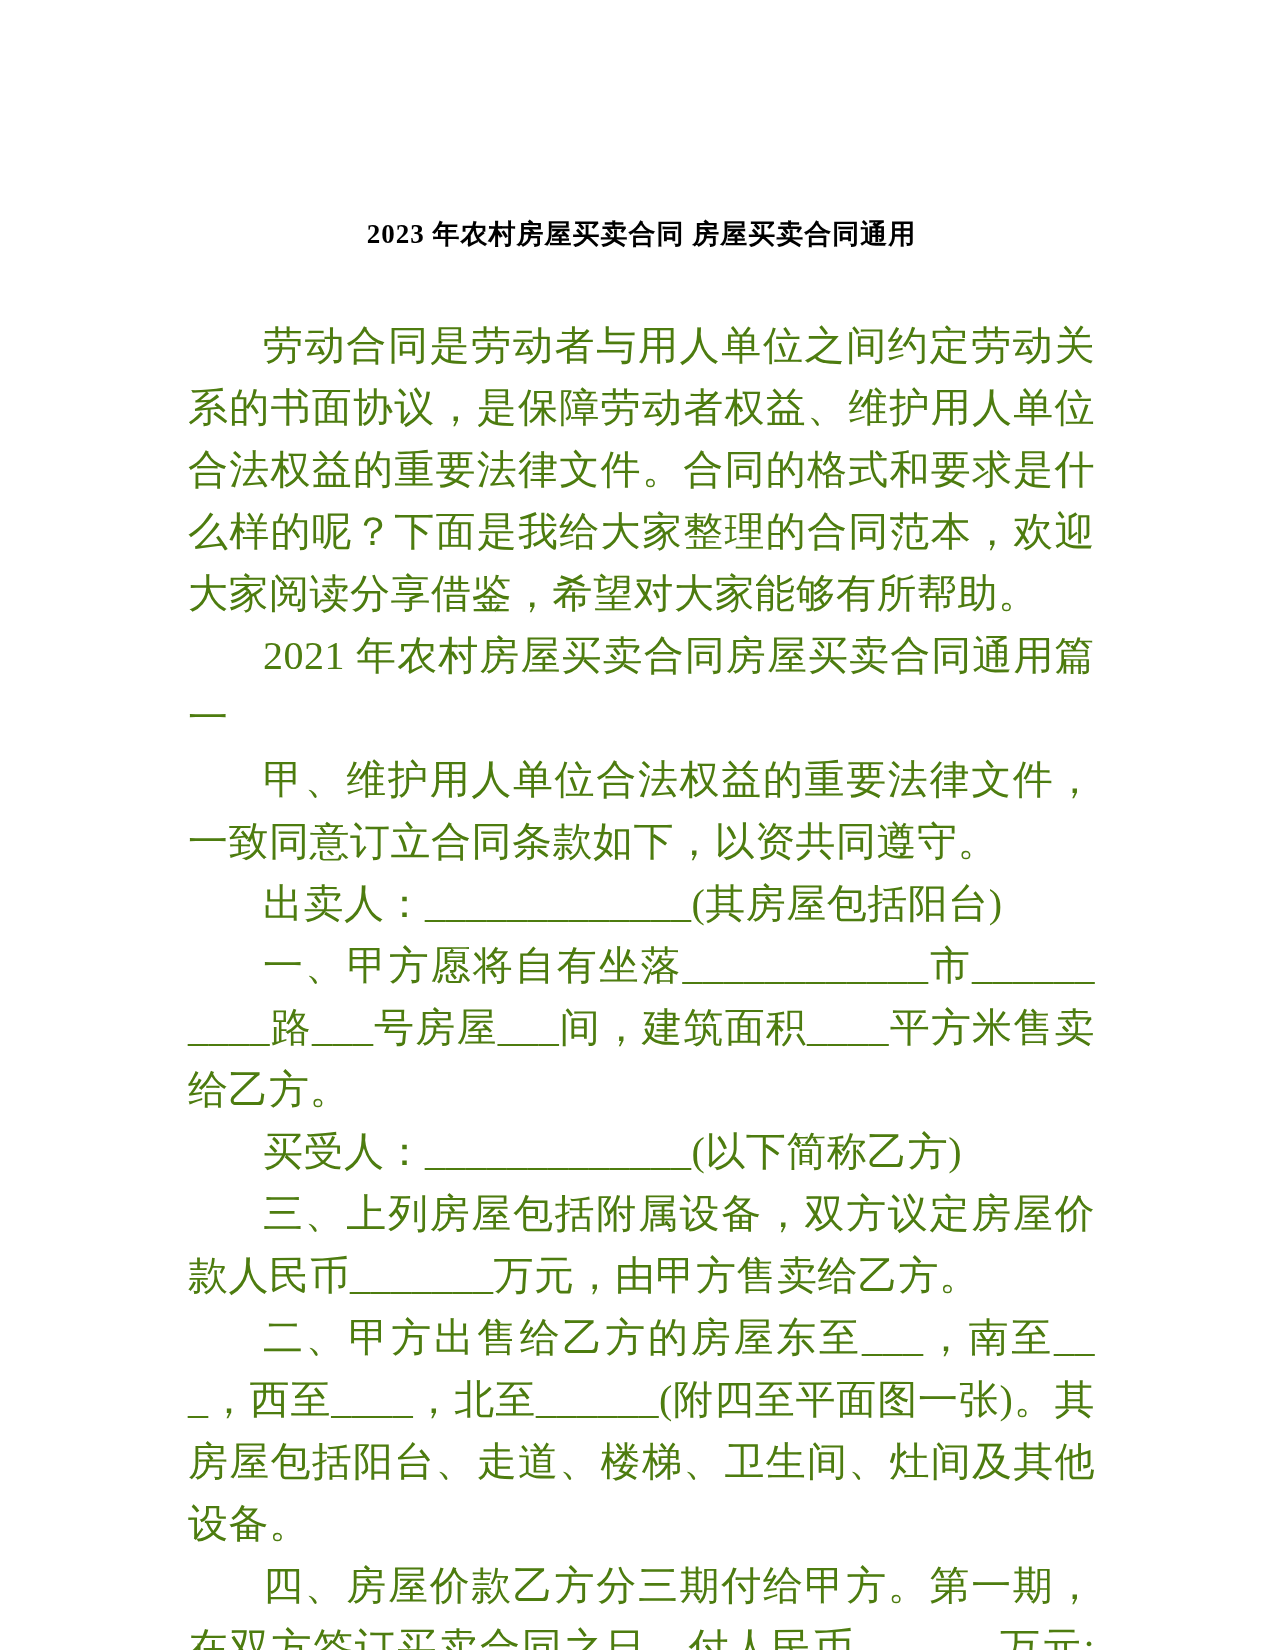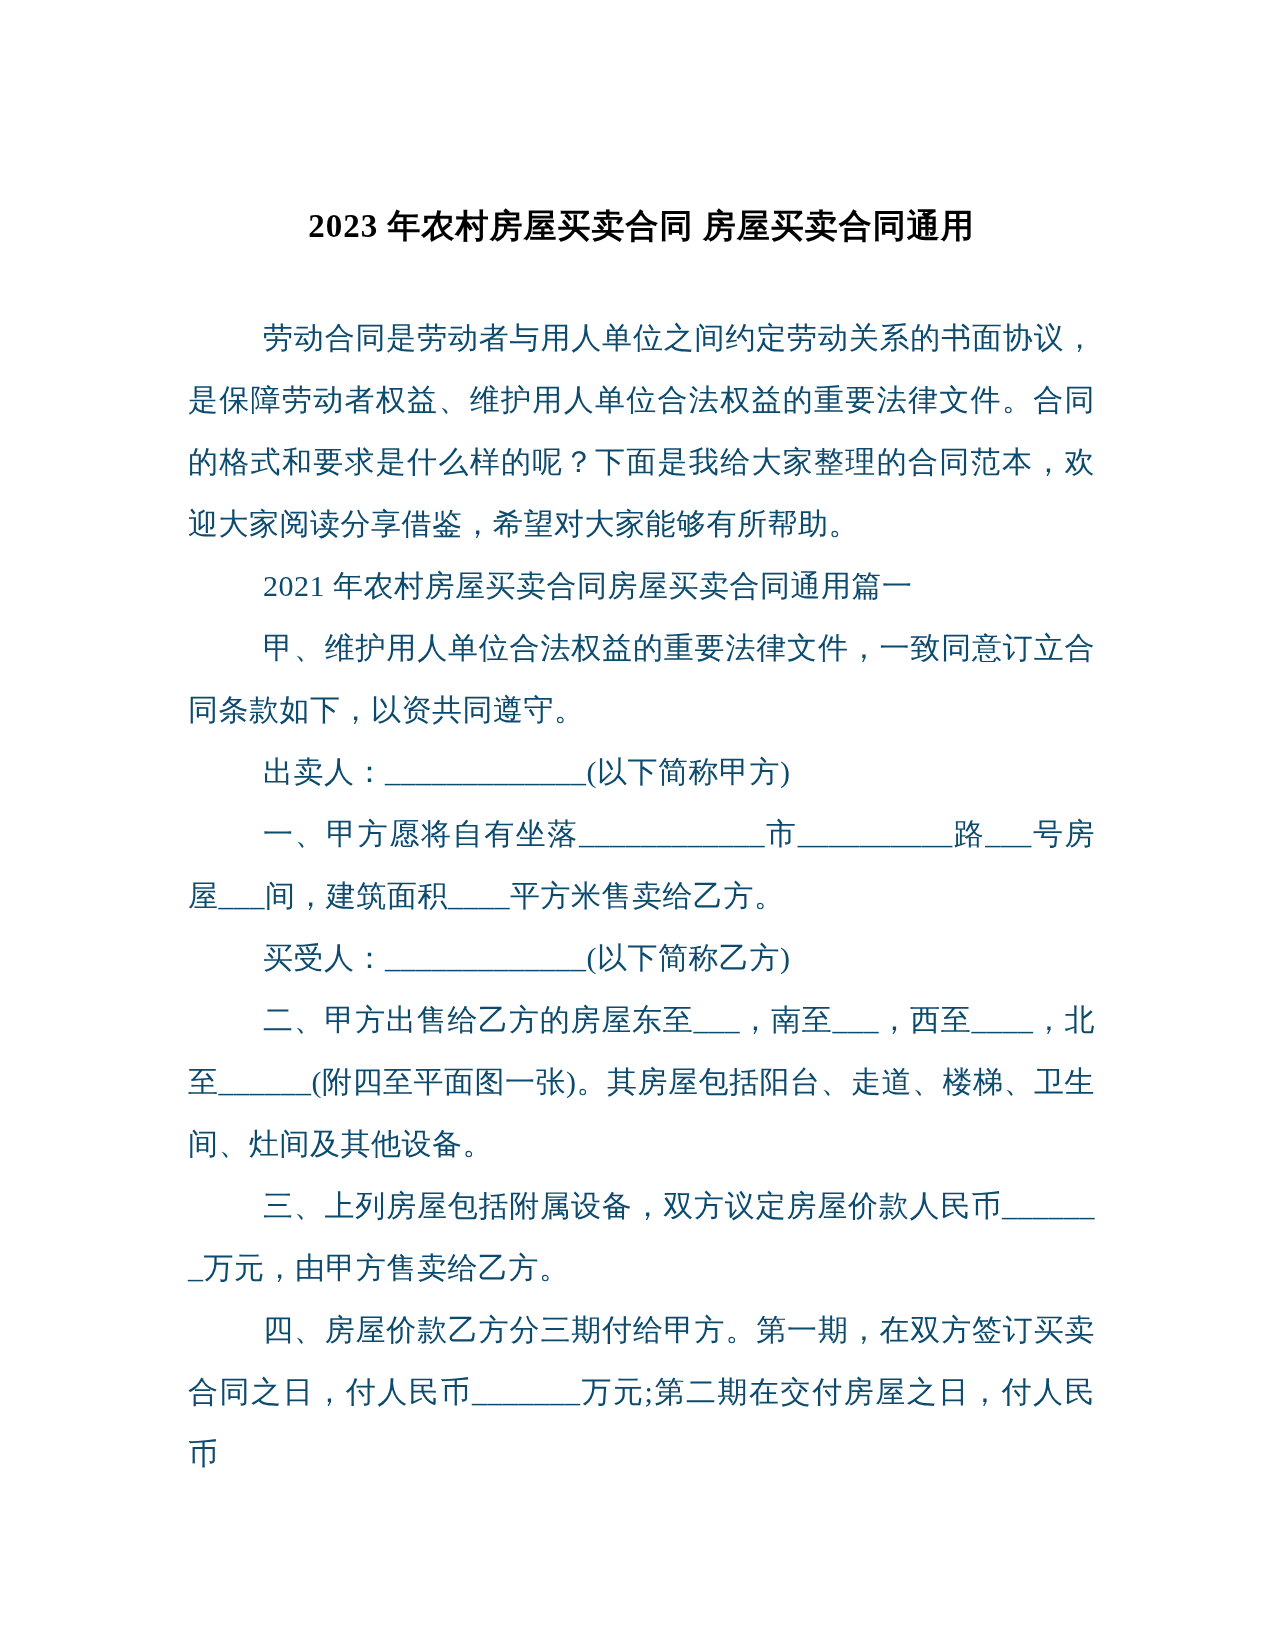--- a/index.html
+++ b/index.html
@@ -15,49 +15,49 @@
     overflow: hidden;
   }
   .page {
     box-sizing: border-box;
     width: 1275px;
     height: 1650px;
     padding: 196px 180px 0 188px;
     background: #ffffff;
   }
   .doc-title {
-    margin: 5px 0 56px 0;
-    font-size: 33px;
+    margin: 13px 0 56px 0;
+    font-size: 27px;
     font-weight: 700;
     line-height: 50px;
     text-align: center;
     letter-spacing: 1px;
     color: #000000;
   }
   .doc-body p {
     margin: 0;
-    font-size: 30px;
+    font-size: 40px;
     line-height: 62px;
     text-align: justify;
     text-indent: 75px;
     font-weight: 400;
     letter-spacing: 0.5px;
-    color: #0c4a6e;
+    color: #4d7c0f;
     word-break: break-all;
   }
 </style>
 </head>
 <body>
 
 <div class="page">
   <h1 class="doc-title">2023 年农村房屋买卖合同 房屋买卖合同通用</h1>
   <div class="doc-body">
       <p>劳动合同是劳动者与用人单位之间约定劳动关系的书面协议，是保障劳动者权益、维护用人单位合法权益的重要法律文件。合同的格式和要求是什么样的呢？下面是我给大家整理的合同范本，欢迎大家阅读分享借鉴，希望对大家能够有所帮助。</p>
       <p>2021 年农村房屋买卖合同房屋买卖合同通用篇一</p>
       <p>甲、维护用人单位合法权益的重要法律文件，一致同意订立合同条款如下，以资共同遵守。</p>
-      <p>出卖人：_____________(以下简称甲方)</p>
+      <p>出卖人：_____________(其房屋包括阳台)</p>
       <p>一、甲方愿将自有坐落____________市__________路___号房屋___间，建筑面积____平方米售卖给乙方。</p>
       <p>买受人：_____________(以下简称乙方)</p>
+      <p>三、上列房屋包括附属设备，双方议定房屋价款人民币_______万元，由甲方售卖给乙方。</p>
       <p>二、甲方出售给乙方的房屋东至___，南至___，西至____，北至______(附四至平面图一张)。其房屋包括阳台、走道、楼梯、卫生间、灶间及其他设备。</p>
-      <p>三、上列房屋包括附属设备，双方议定房屋价款人民币_______万元，由甲方售卖给乙方。</p>
       <p>四、房屋价款乙方分三期付给甲方。第一期，在双方签订买卖合同之日，付人民币_______万元;第二期在交付房屋之日，付人民币</p>
     </div>
 </div>
 
 </body></html>

